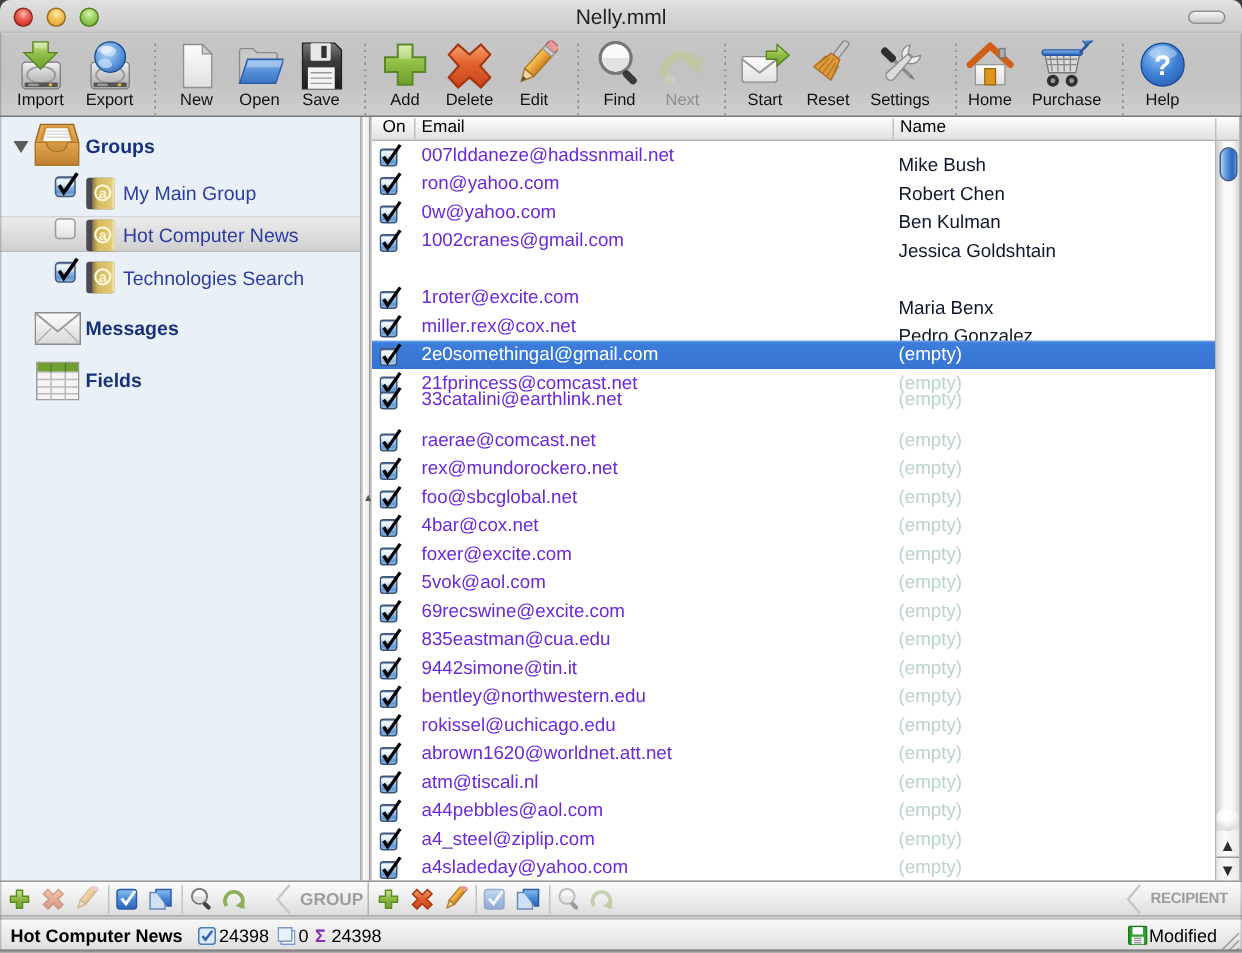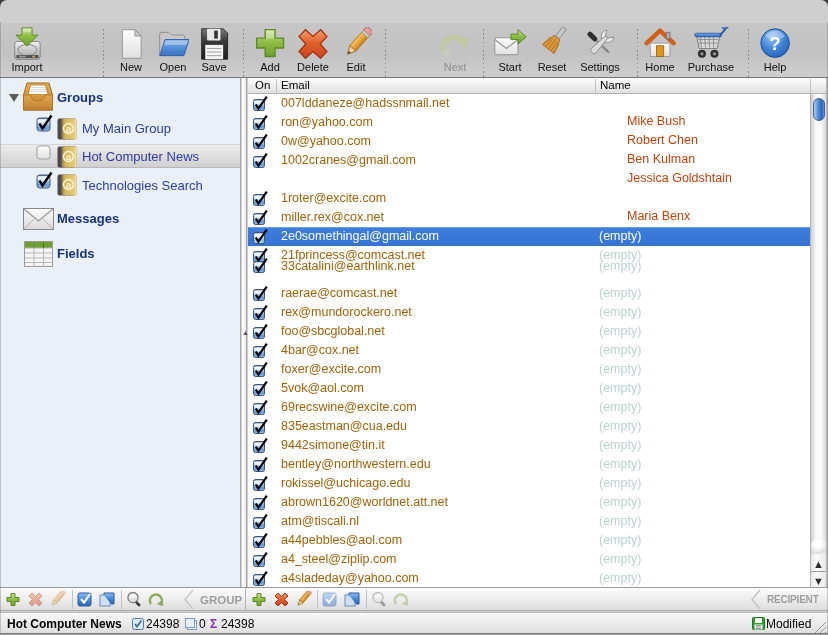--- a/index.html
+++ b/index.html
@@ -39,22 +39,22 @@
 
 #table { position:absolute; left:248px; top:78px; width:580px; height:509px; background:#fff; }
 #thead { position:absolute; left:0; top:0; width:580px; height:16px;
   background:linear-gradient(#fdfdfd,#ececec 60%,#e0e0e0); border-bottom:1px solid #b2b2b2;
   font-size:11.5px; color:#000; }
 #thead span { position:absolute; top:1px; }
 .hsep { position:absolute; top:1px; height:14px; width:0; border-left:1px solid #c0c0c0; }
 #tbody { position:absolute; left:0; top:0; width:580px; height:509px; overflow:hidden; }
 .trow { position:absolute; left:0; width:562px; height:19px; font-size:12.5px; }
 .trow .cbx { position:absolute; left:5px; top:1px; }
-.trow .em { position:absolute; left:33px; top:2.5px; color:#a16207; }
-.trow .nm { position:absolute; left:351px; top:20px; color:#c2410c;margin-left:28px; }
+.trow .em { position:absolute; left:33px; top:2.5px; color:#6d28d9; }
+.trow .nm { position:absolute; left:351px; top:9px; color:#0f172a; }
 .trow .nm-e { position:absolute; left:351px; top:2.5px; color:#b9d3cd; }
 .trow.sel { background:linear-gradient(#80b0ec,#3d7ddb 8%,#3674d4); }
 .trow.sel .em, .trow.sel .nm-e { color:#fff; }
 
 #sbar { position:absolute; left:562px; top:16px; width:16px; height:493px;
   background:linear-gradient(90deg,#cfcfcf,#fafafa 35%,#fafafa 68%,#d8d8d8); border-left:1px solid #b5b5b5; }
 #sedge { position:absolute; left:578px; top:0px; width:2px; height:509px; background:#b8b8b8; }
 #sthumb { position:absolute; left:2px; top:4px; width:12px; height:23px; border-radius:6px;
   background:linear-gradient(90deg,#b0d0f0 0%,#6aa0e0 30%,#3a78cc 60%,#2e68bc 80%,#6096d8 100%); border:1px solid #4a5f88; }
 #sball { position:absolute; left:0px; top:444px; width:15px; height:16px; border-radius:50%;
@@ -92,20 +92,27 @@
   <stop offset="0" stop-color="#2a4a8a"></stop>
         <stop offset="0.16" stop-color="#eef6fc"></stop>
   <stop offset="0.45" stop-color="#bcdcf4"></stop>
         <stop offset="0.75" stop-color="#8cbce8"></stop>
   <stop offset="1" stop-color="#bcdcf2"></stop>
       </linearGradient>
 </defs>
   </svg>
 
 <div id="win">
+  <div id="title">
+    <div class="tl" id="tl-r"></div>
+      <div class="tl" id="tl-y"></div>
+      <div class="tl" id="tl-g"></div>
+    <div class="t">Nelly.mml</div>
+    <div id="loz"></div>
+  </div>
 
   <div id="toolbar">
 <svg width="0" height="0" style="position:absolute">
         <defs>
 <linearGradient id="gdrive" x1="0" y1="0" x2="0" y2="1">
             <stop offset="0" stop-color="#f2f2f2"></stop>
             <stop offset="0.5" stop-color="#c8c8c8"></stop>
             <stop offset="1" stop-color="#ababab"></stop>
           </linearGradient>
 <linearGradient id="ggreen" x1="0" y1="0" x2="0" y2="1">
@@ -163,20 +170,38 @@
               <rect x="3" y="25" width="26" height="3.5" rx="1" fill="#555"></rect>
               <rect x="6" y="25.8" width="8" height="2" fill="#999"></rect>
               <rect x="22" y="25.8" width="2.5" height="2" fill="#e8c23a"></rect>
             </g>
           </g>
           <path d="M10.5 1 h12 v8.5 h7 l-13 13 -13 -13 h7 z" fill="url(#ggreen)" stroke="#567f1e"></path>
           <path d="M12 2 h9 v4 h-9 z" fill="rgba(255,255,255,0.3)"></path>
         </svg>
         <span class="lbl">Import</span>
       </div>
+<div class="titem" style="left:41px">
+        <svg width="34" height="40" viewBox="0 0 34 40">
+          <g transform="translate(0,8)">
+            <g transform="translate(1,0)">
+              <rect x="1" y="9" width="30" height="21" rx="3" fill="url(#gdrive)" stroke="#7a7a7a"></rect>
+              <ellipse cx="16" cy="19" rx="11" ry="6.5" fill="none" stroke="#9a9a9a" stroke-width="1.5"></ellipse>
+              <rect x="3" y="25" width="26" height="3.5" rx="1" fill="#555"></rect>
+              <rect x="6" y="25.8" width="8" height="2" fill="#999"></rect>
+              <rect x="22" y="25.8" width="2.5" height="2" fill="#e8c23a"></rect>
+            </g>
+          </g>
+          <circle cx="17" cy="13" r="12" fill="url(#gglobe)" stroke="#1a4a8e"></circle>
+          <path d="M10 6 q5 -3 9 -1 q4 2 2 5 q-2 3 -7 2 q-5 -1 -4 -6" fill="#cfe4f8" opacity="0.8"></path>
+          <path d="M9 15 q5 -2 8 1 q3 3 0 5 q-4 2 -8 -1 q-3 -3 0 -5" fill="#cfe4f8" opacity="0.7"></path>
+          <ellipse cx="13" cy="7" rx="6" ry="3" fill="rgba(255,255,255,0.45)"></ellipse>
+        </svg>
+        <span class="lbl">Export</span>
+      </div>
 <div class="titem" style="left:99px">
         <svg width="32" height="38" viewBox="0 0 32 38">
           <path d="M6 3 h14 l7 7 v25 h-21 z" fill="url(#gpage)" stroke="#909090"></path>
           <path d="M20 3 l7 7 h-7 z" fill="#cfcfcf" stroke="#909090"></path>
         </svg>
         <span class="lbl">New</span>
       </div>
 <div class="titem" style="left:141px">
         <svg width="36" height="38" viewBox="0 0 36 38">
           <path d="M3 32 V8 a2 2 0 0 1 2 -2 h8 l3 3 h13 a2 2 0 0 1 2 2 v3" fill="#c8c8c8" stroke="#8a8a8a"></path>
@@ -216,20 +241,29 @@
         <svg width="36" height="38" viewBox="0 0 36 38">
           <g transform="rotate(42 18 19)">
             <rect x="14" y="-2" width="9" height="27" fill="url(#gpen)" stroke="#a8741e"></rect>
             <rect x="14" y="-4" width="9" height="6" fill="#e89a9a" stroke="#b06a6a"></rect>
             <rect x="14" y="2" width="9" height="3" fill="#cfcfcf" stroke="#999"></rect>
             <path d="M14 25 L18.5 34 L23 25 Z" fill="#f0d0a0" stroke="#a8741e"></path>
             <path d="M17 30 L18.5 34 L20 30 Z" fill="#4a4a4a"></path>
           </g>
         </svg>
         <span class="lbl">Edit</span>
+      </div>
+<div class="titem" style="left:381px">
+        <svg width="36" height="38" viewBox="0 0 36 38">
+          <circle cx="15" cy="13" r="11.5" fill="#fafafa" stroke="#8a8a8a" stroke-width="2.2"></circle>
+          <path d="M5 13 a10 10 0 0 0 20 0 z" fill="#e2e2e2"></path>
+          <circle cx="15" cy="13" r="11.5" fill="none" stroke="#787878" stroke-width="2.2"></circle>
+          <rect x="23" y="21" width="12.5" height="5.5" rx="2.7" transform="rotate(45 23 21)" fill="#3a3a3a"></rect>
+        </svg>
+        <span class="lbl">Find</span>
       </div>
 <div class="titem" style="left:423px">
         <svg width="36" height="38" viewBox="0 0 36 38">
           <path d="M5 27 a12.5 12.5 0 0 1 21 -12" fill="none" stroke="#bfc8a2" stroke-width="6.5"></path>
           <path d="M20.5 16.5 l13 -5 -2.5 13.5 z" fill="#bfc8a2"></path>
           <path d="M5 27 a12.5 12.5 0 0 0 7 2.5" fill="none" stroke="#c8cdbb" stroke-width="6.5"></path>
         </svg>
         <span class="lbl dis">Next</span>
       </div>
 <div class="titem" style="left:478px">

